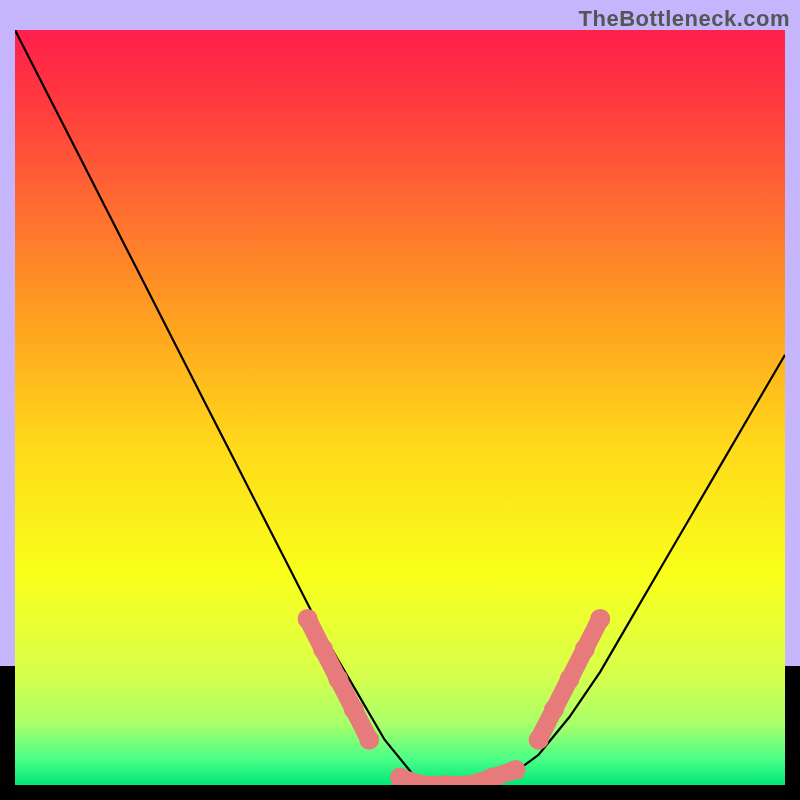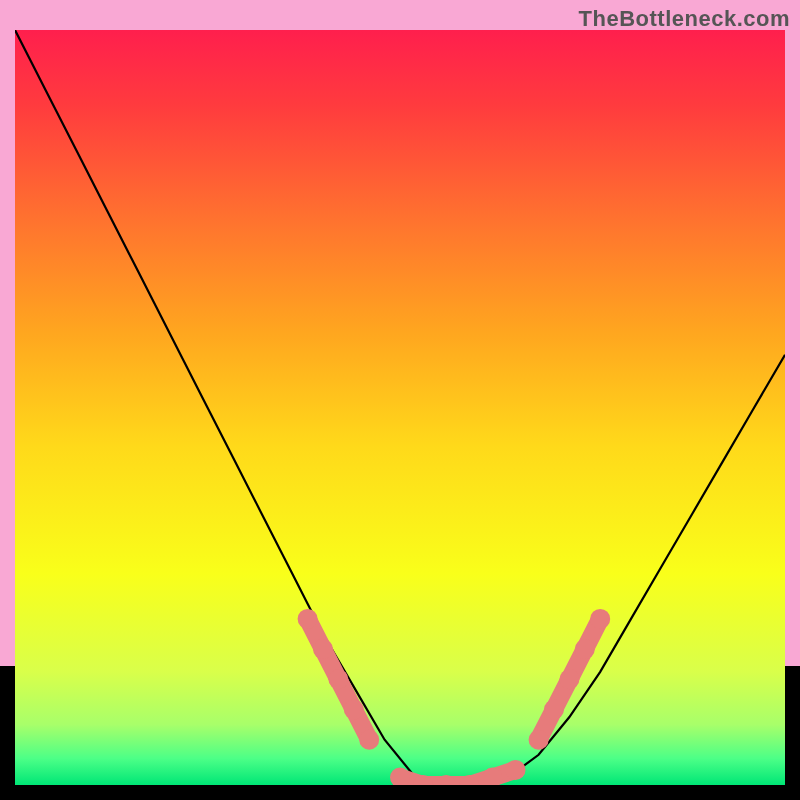--- a/index.html
+++ b/index.html
@@ -10,21 +10,21 @@
     height: 800px;
     overflow: hidden;
     font-family: Arial, Helvetica, sans-serif;
   }
   .frame {
     position: absolute;
     left: 0;
     top: 0;
     width: 800px;
     height: 666px;
-    background: #f9a8d4;
+    background: #c4b5fd;
   }
   .watermark {
     position: absolute;
     top: 6px;
     right: 10px;
     color: #555;
     font-size: 22px;
     font-weight: bold;
     letter-spacing: 0.5px;
   }

